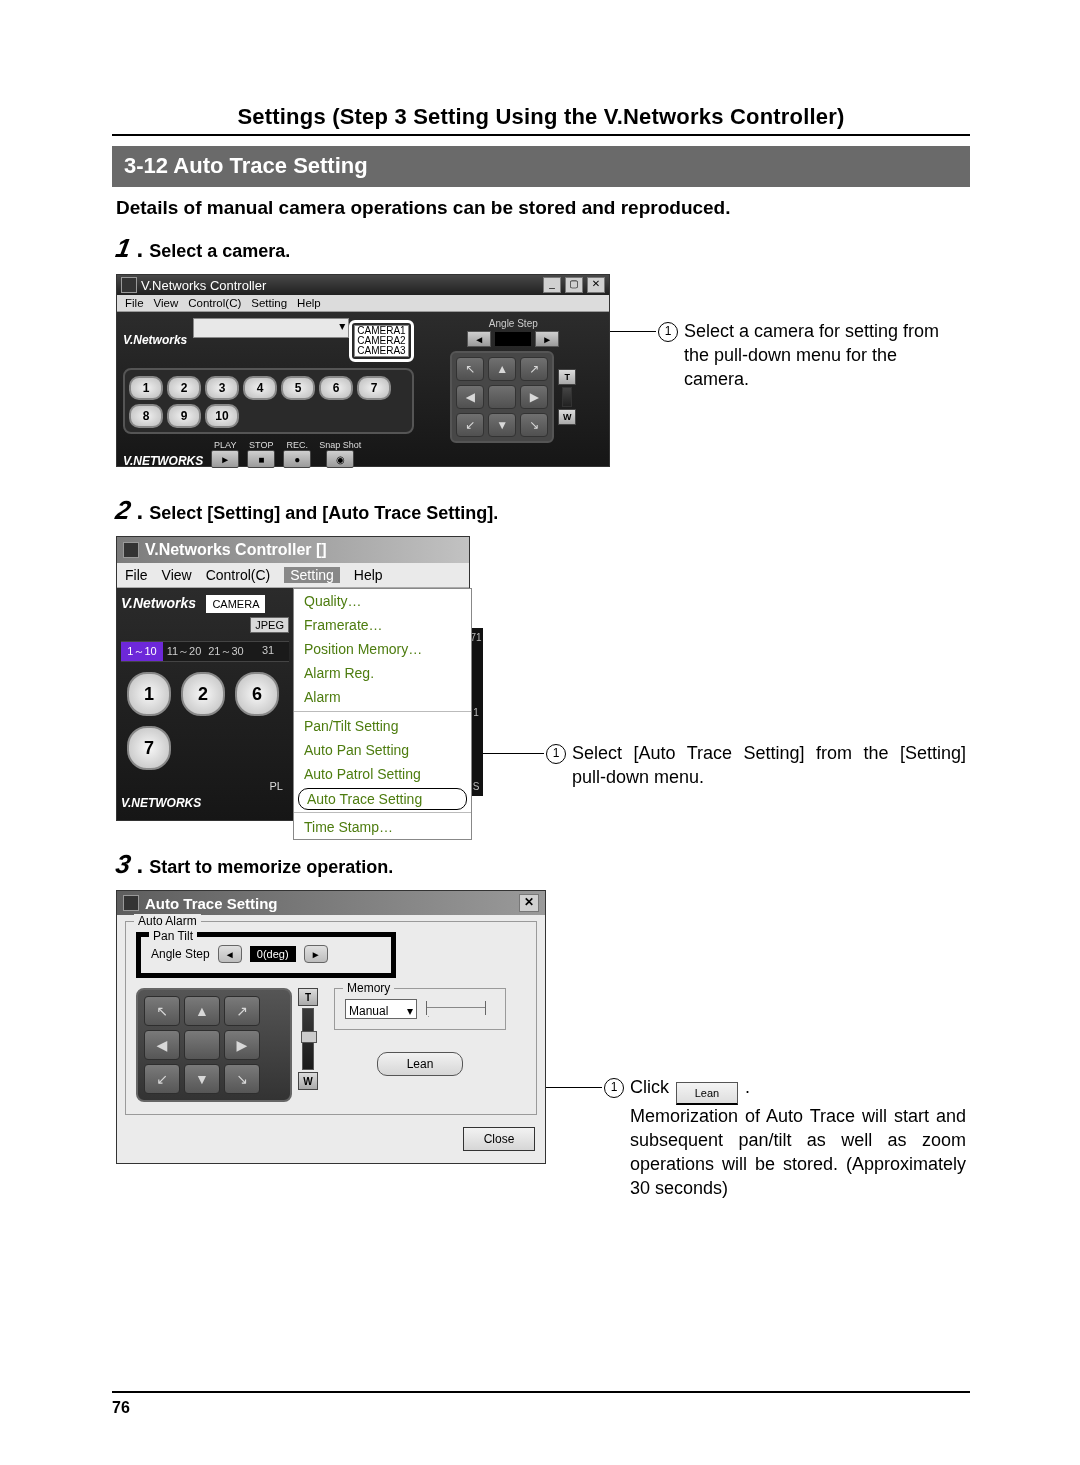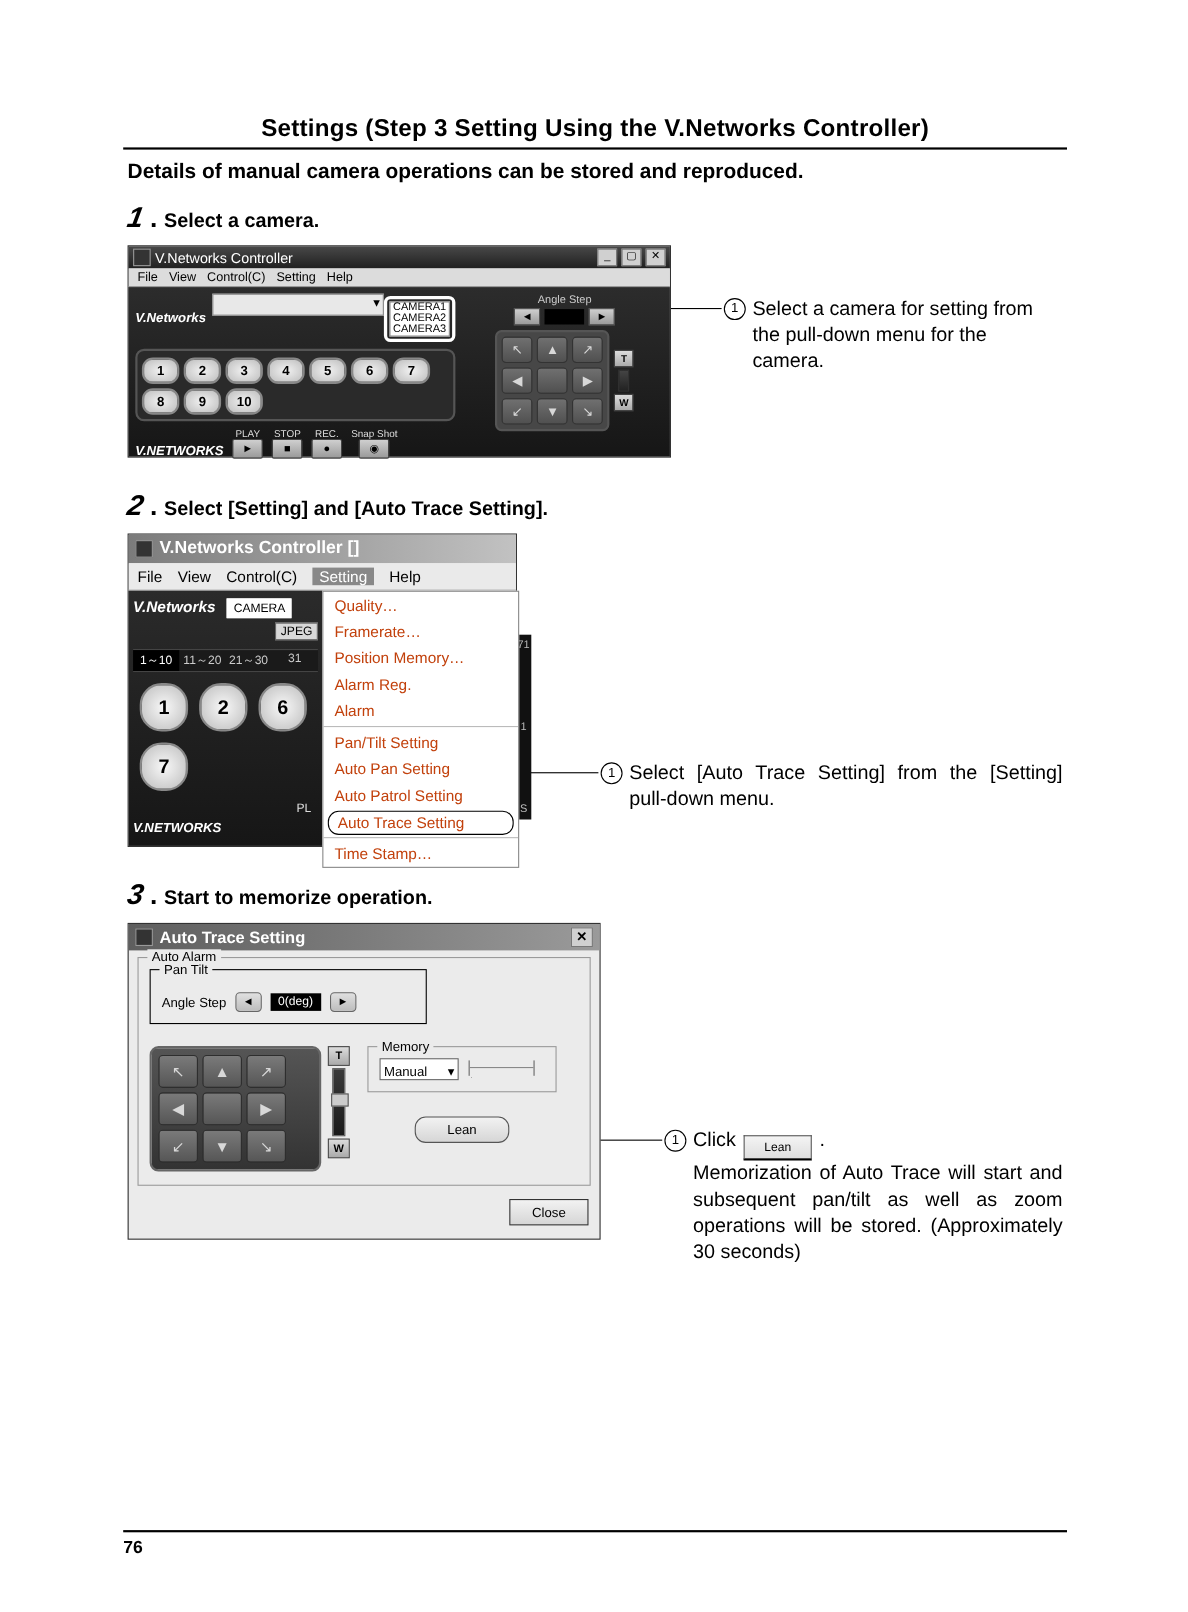--- a/index.html
+++ b/index.html
@@ -248,35 +248,35 @@
     position:relative;
   }
   .vn-tag { font-size:14px; font-weight:bold; font-style:italic;}
   .mode-box { display:inline-block;background:#d8d8d8;color:#000;font-size:11px;padding:1px 4px;margin-left:6px;border:1px solid #666;}
   .mode-box.hl{ background:#fff; border:2px solid #fff; }
   .tab-row {
     display:flex; font-size:11px; color:#ccc; background:#1a1a1a;
     border-top:1px solid #444; border-bottom:1px solid #444; margin-top:8px;
   }
   .tab-row span{ flex:1; text-align:center; padding:2px 0;}
-  .tab-row span.act{ background:#000000; color:#fff;}
+  .tab-row span.act{ background:#6d28d9; color:#fff;}
   .big-dial { display:flex; gap:10px; margin:10px 6px; flex-wrap:wrap;}
   .big-num {
     width:40px; height:40px; border:2px solid #888; border-radius:20px;
     background:radial-gradient(#f8f8f8,#bcbcbc);
     font-size:18px; font-weight:bold; color:#000;
     display:flex; align-items:center; justify-content:center;
   }
   .dropdown {
     position:absolute; top:0; left:176px; width:177px;
     background:#fff; border:1px solid #888;
     z-index:2;
   }
   .dropdown .mi{
-    font-size:14px; padding:4px 10px; color:#c2410c;
+    font-size:14px; padding:4px 10px; color:#4d7c0f;
   }
   .dropdown .mi.box{
     border:1.5px solid #000; border-radius:10px; margin:2px 4px; padding:2px 8px;
   }
   .dropdown hr{ border:none; border-top:1px solid #bbb; margin:2px 0;}
   .rs-strip{ position:absolute; right:-14px; top:40px; width:14px; height:160px; background:#111; display:flex; flex-direction:column; justify-content:space-between; color:#bbb; font-size:10px; align-items:center; padding:4px 0;}
 
   
   .win3 {
     width: 430px;
@@ -297,21 +297,21 @@
   }
   .gb{
     border:1px solid #9a9a9a; margin:6px 8px; padding:10px 10px 12px;
     position:relative;
   }
   .gb-title{
     position:absolute; top:-8px; left:8px; background:#ebebeb;
     padding:0 4px; font-size:12px;
   }
   .inner-gb {
-    border:1px solid #000000; padding:20px 10px 10px; position:relative; margin-bottom:20px;
+    border:5px solid #000000; padding:8px 10px 10px; position:relative; margin-bottom:10px;
     width:230px;
   }
   .inner-gb .gb-title{ top:-8px; }
   .as-row { display:flex; align-items:center; gap:8px; }
   .as-btn{
     width:22px;height:16px; background:linear-gradient(#e0e0e0,#bdbdbd);
     border:1px solid #666; border-radius:4px;
     display:flex; align-items:center; justify-content:center; font-size:10px;
   }
   .as-field{ width:46px;height:16px;background:#000;color:#fff;text-align:center;font-size:11px;line-height:16px;}
@@ -388,20 +388,21 @@
   .gap28 { margin-top:28px; }
 </style>
 </head>
 <body>
 
 <div class="page">
 
   <h1 class="top-heading">Settings (Step 3 Setting Using the V.Networks Controller)</h1>
   <hr class="top-rule">
 
+  <div class="section-bar">3-12 Auto Trace Setting</div>
   <div class="intro">Details of manual camera operations can be stored and reproduced.</div>
 
   <div class="step-line">
     <span class="step-num">1</span>
     <span class="step-dot">.</span>
     <span class="step-text">Select a camera.</span>
   </div>
 
   <div class="row">
     <div class="col-left">

